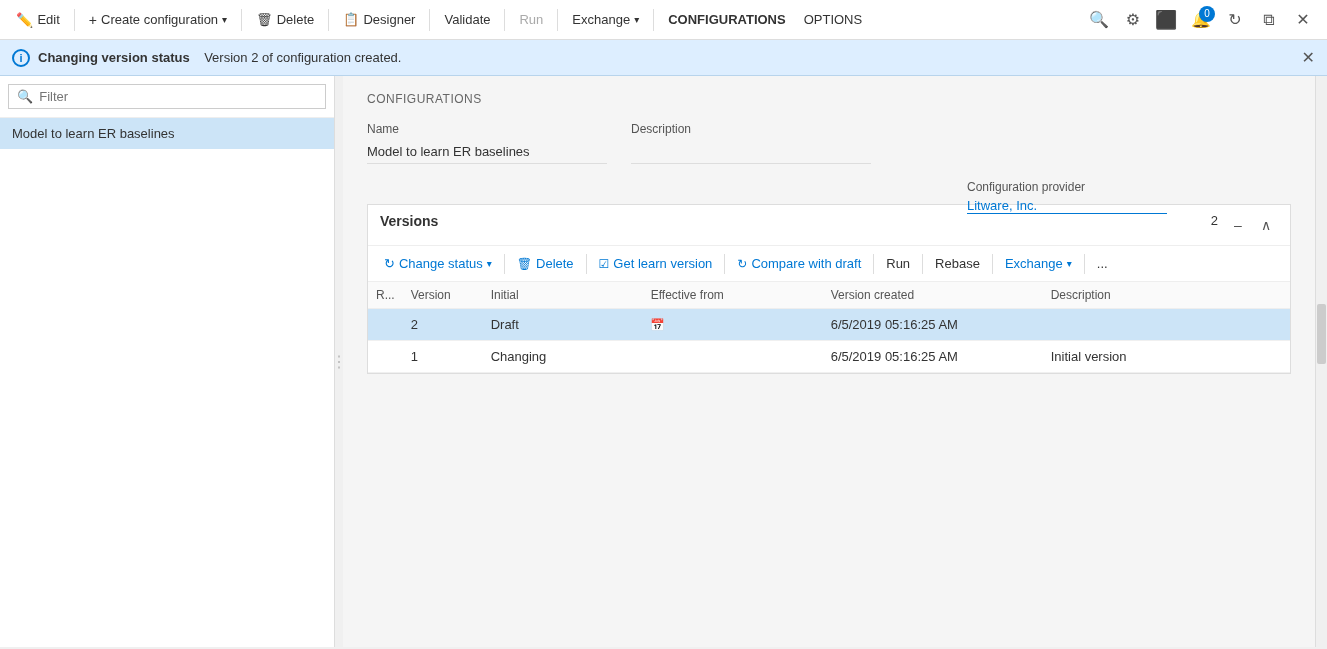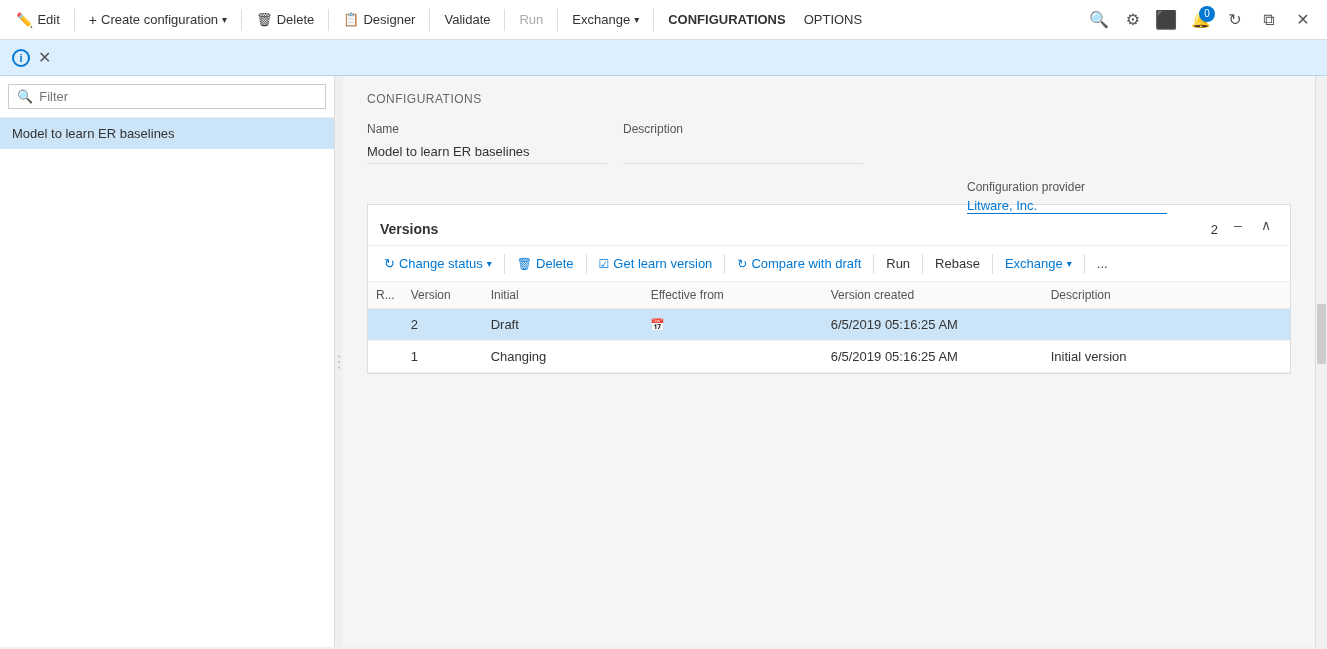--- a/index.html
+++ b/index.html
@@ -68,38 +68,38 @@
 
     
     .content-area {
       flex: 1; background: #f5f5f5; overflow-y: auto; padding: 0;
     }
     .content-inner { padding: 16px 24px; }
     .section-title {
       font-size: 12px; color: #666; text-transform: uppercase;
       letter-spacing: 0.5px; margin-bottom: 16px;
     }
-    .form-row { display: flex; gap: 16px; margin-bottom: 16px; }
+    .form-row { display: flex; gap: 24px; margin-bottom: 16px; }
     .form-field { display: flex; flex-direction: column; gap: 4px; }
     .form-field.name-field { width: 240px; }
     .form-field.desc-field { width: 240px; }
     .form-field.country-field { width: 200px; }
     .form-field label { font-size: 12px; color: #555; }
     .form-field .field-value {
       font-size: 13px; color: #333; padding: 4px 0;
       border-bottom: 1px solid #ddd; min-height: 24px;
     }
 
     
     .versions-panel {
       background: #fff; border: 1px solid #ddd; margin: 16px;
       margin-top: 8px;
     }
     .versions-header {
-      display: flex; align-items: flex-end; padding: 8px 12px;
+      display: flex; align-items: flex-start; padding: 8px 12px;
       border-bottom: 1px solid #eee; gap: 8px;
     }
     .versions-title { font-size: 14px; font-weight: 600; flex: 1; }
     .versions-count { font-size: 13px; color: #333; }
     .versions-controls { display: flex; gap: 4px; }
     .versions-ctrl-btn {
       width: 24px; height: 24px; display: flex; align-items: center; justify-content: center;
       cursor: pointer; border: none; background: transparent; font-size: 14px; color: #555;
     }
 
@@ -218,20 +218,25 @@
   <button class="toolbar-icon-btn">
     <span>⧉</span>
   </button>
   <button class="toolbar-icon-btn">
     <span>✕</span>
   </button>
 </div>
 
 <div class="notification-bar">
   <div class="info-icon">i</div>
+  <span class="text">
+    <strong>Changing version status</strong>
+    &nbsp;&nbsp;
+    <span>Version 2 of configuration created.</span>
+  </span>
   <button class="close-btn">✕</button>
 </div>
 
 <div class="main-layout">
 
   <div class="sidebar">
     <div class="sidebar-filter">
       <div class="filter-input-wrap">
         <span style="color:#888; font-size:13px;">🔍</span>
         <input class="filter-input" type="text" placeholder="Filter" style="">

